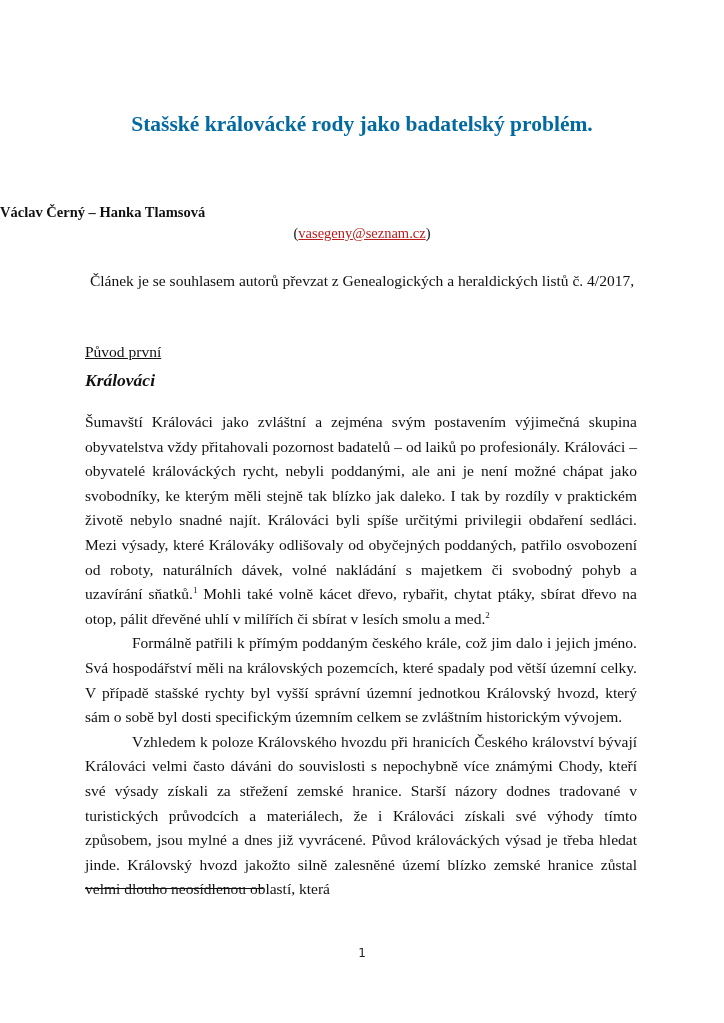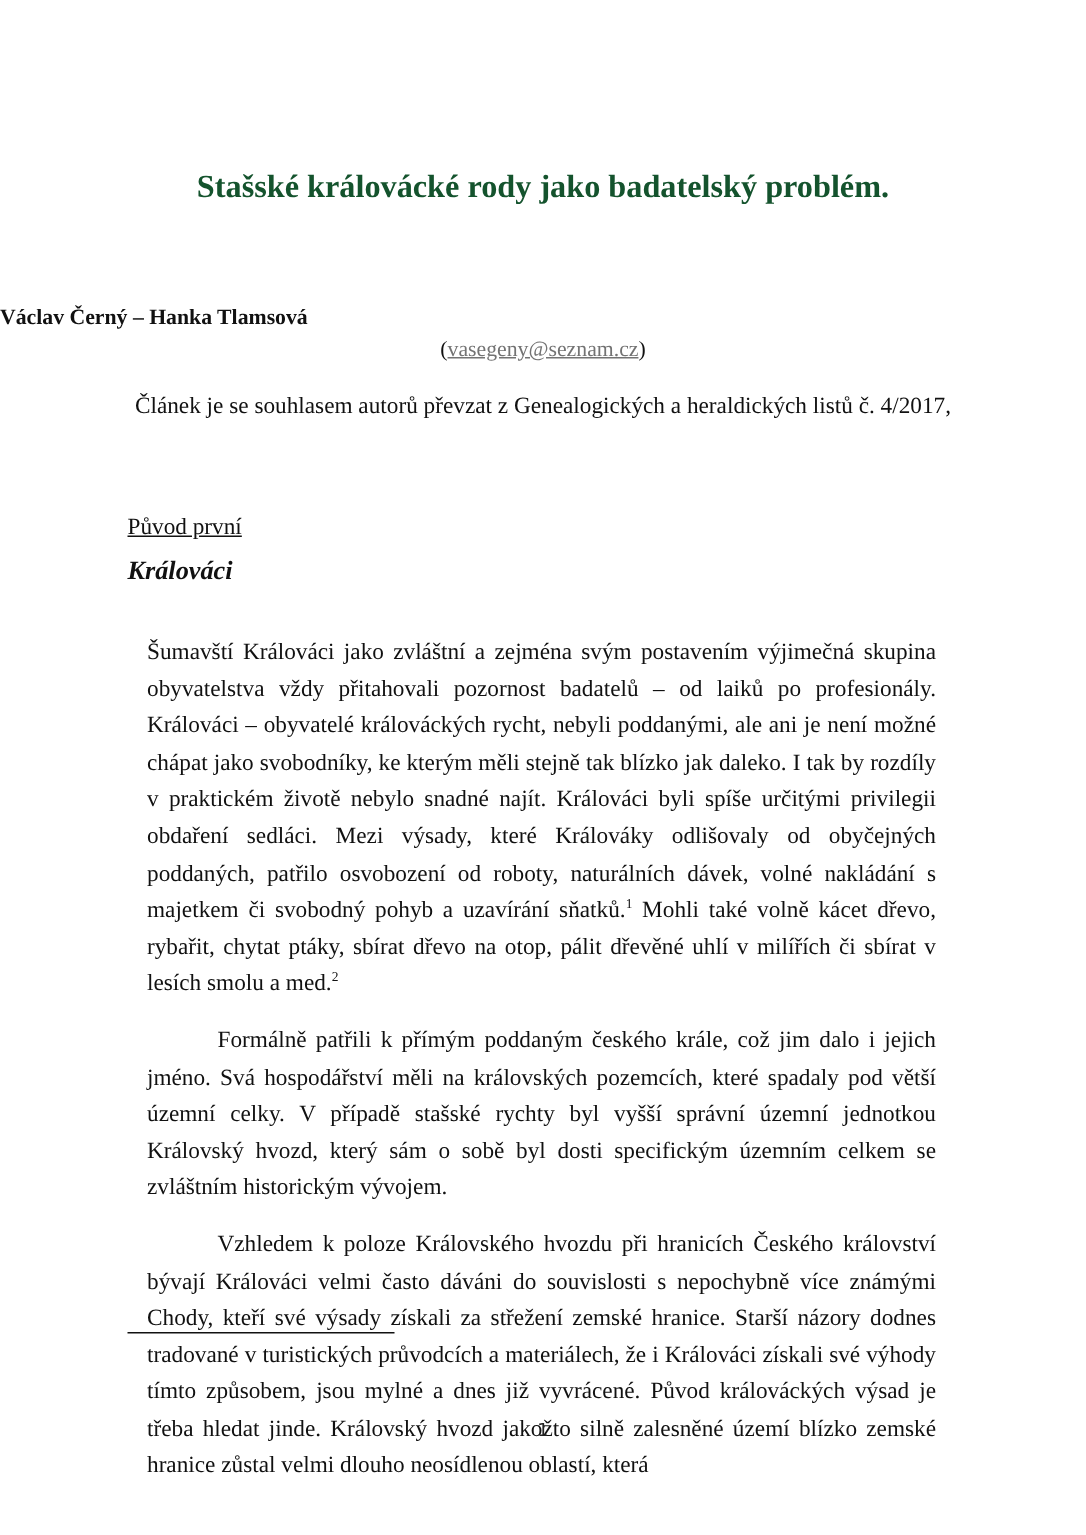--- a/index.html
+++ b/index.html
@@ -3,52 +3,52 @@
   <meta charset="utf-8">
   <style>
     html, body { margin: 0; padding: 0; background: #ffffff; }
     body {
       width: 724px; height: 1023px; position: relative; overflow: hidden;
       font-family: "Liberation Serif", serif; color: #111111;
     }
     .page { position: absolute; left: 0; top: 0; width: 724px; height: 1023px; background: #fff; }
     .title {
       position: absolute; left: 0; width: 724px; text-align: center;
-      font-weight: bold; font-size: 21.5px; line-height: 28px; color: #14532d;
+      font-weight: bold; font-size: 21.5px; line-height: 28px; color: #0369a1;
     }
     .title.l1 { top: 110px; }
     .title.l2 { top: 145px; }
     .authors {
       position: absolute; top: 203px; left: 0; width: 724px; 
       font-weight: bold; font-size: 14.5px; line-height: 18px;
     }
     .email-line {
       position: absolute; top: 224px; left: 0; width: 724px; text-align: center;
       font-size: 14.5px; line-height: 18px;
     }
-    .email-line a { color: #737373; }
+    .email-line a { color: #b91c1c; }
     .note {
       position: absolute; left: 0; width: 724px; text-align: center;
       font-size: 15.5px; line-height: 20px;
     }
-    .note.l1 { top: 261px; text-align: center; }
+    .note.l1 { top: 271px; text-align: center; }
     .note.l2 { top: 295px; }
     .part {
       position: absolute; top: 342px; left: 85px;
       font-size: 15.5px; line-height: 20px; text-decoration: underline;
     }
     .section-heading {
       position: absolute; top: 369px; left: 85px;
       font-weight: bold; font-style: italic; font-size: 17.5px; line-height: 22px;
     }
     .body-text {
       position: absolute; top: 410px; left: 85px; width: 552px;
       font-size: 15.5px; line-height: 24.6px; text-align: justify;
     }
-    .body-text p { margin: 13px; }
+    .body-text p { margin: 0; }
     .body-text p.indent { text-indent: 47px; }
     sup { font-size: 9px; line-height: 0; vertical-align: 6px; }
     .fn-rule {
       position: absolute; top: 888px; left: 85px; width: 178px; height: 0;
       border-top: 1px solid #111;
     }
     .footnotes {
       position: absolute; top: 893px; left: 85px; width: 552px;
       font-size: 12.4px; line-height: 15px; text-align: justify;
     }

